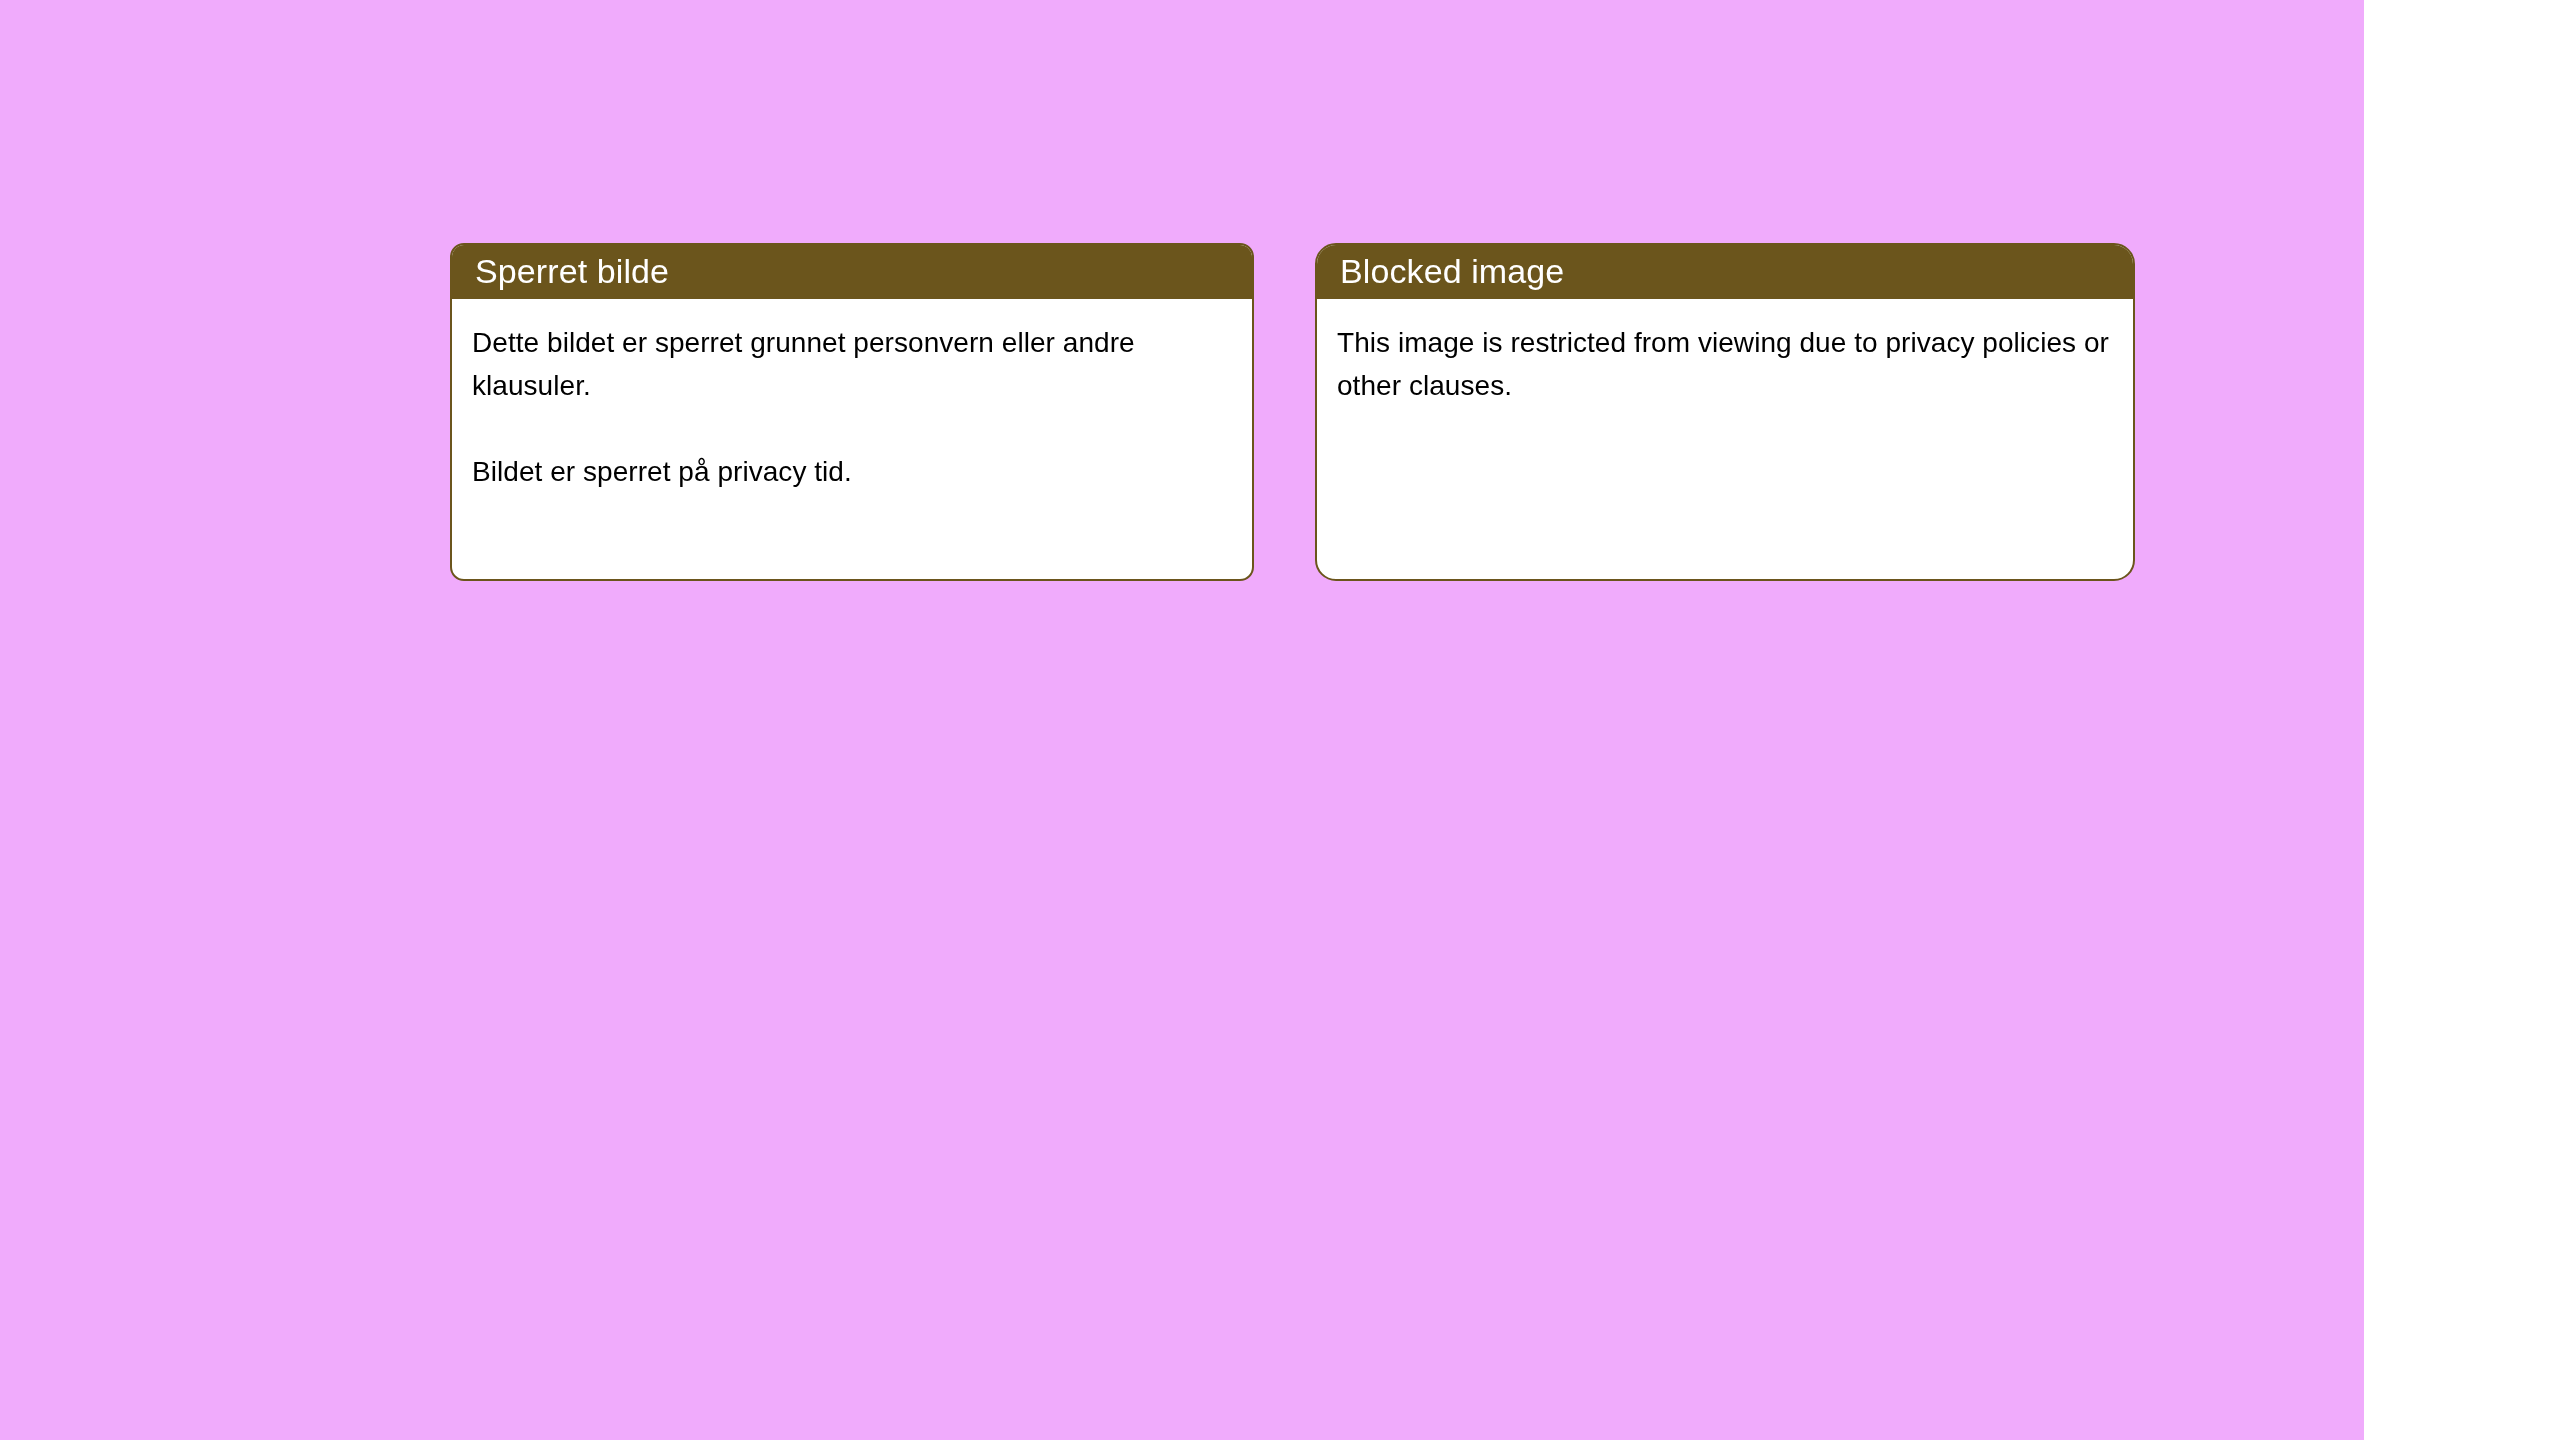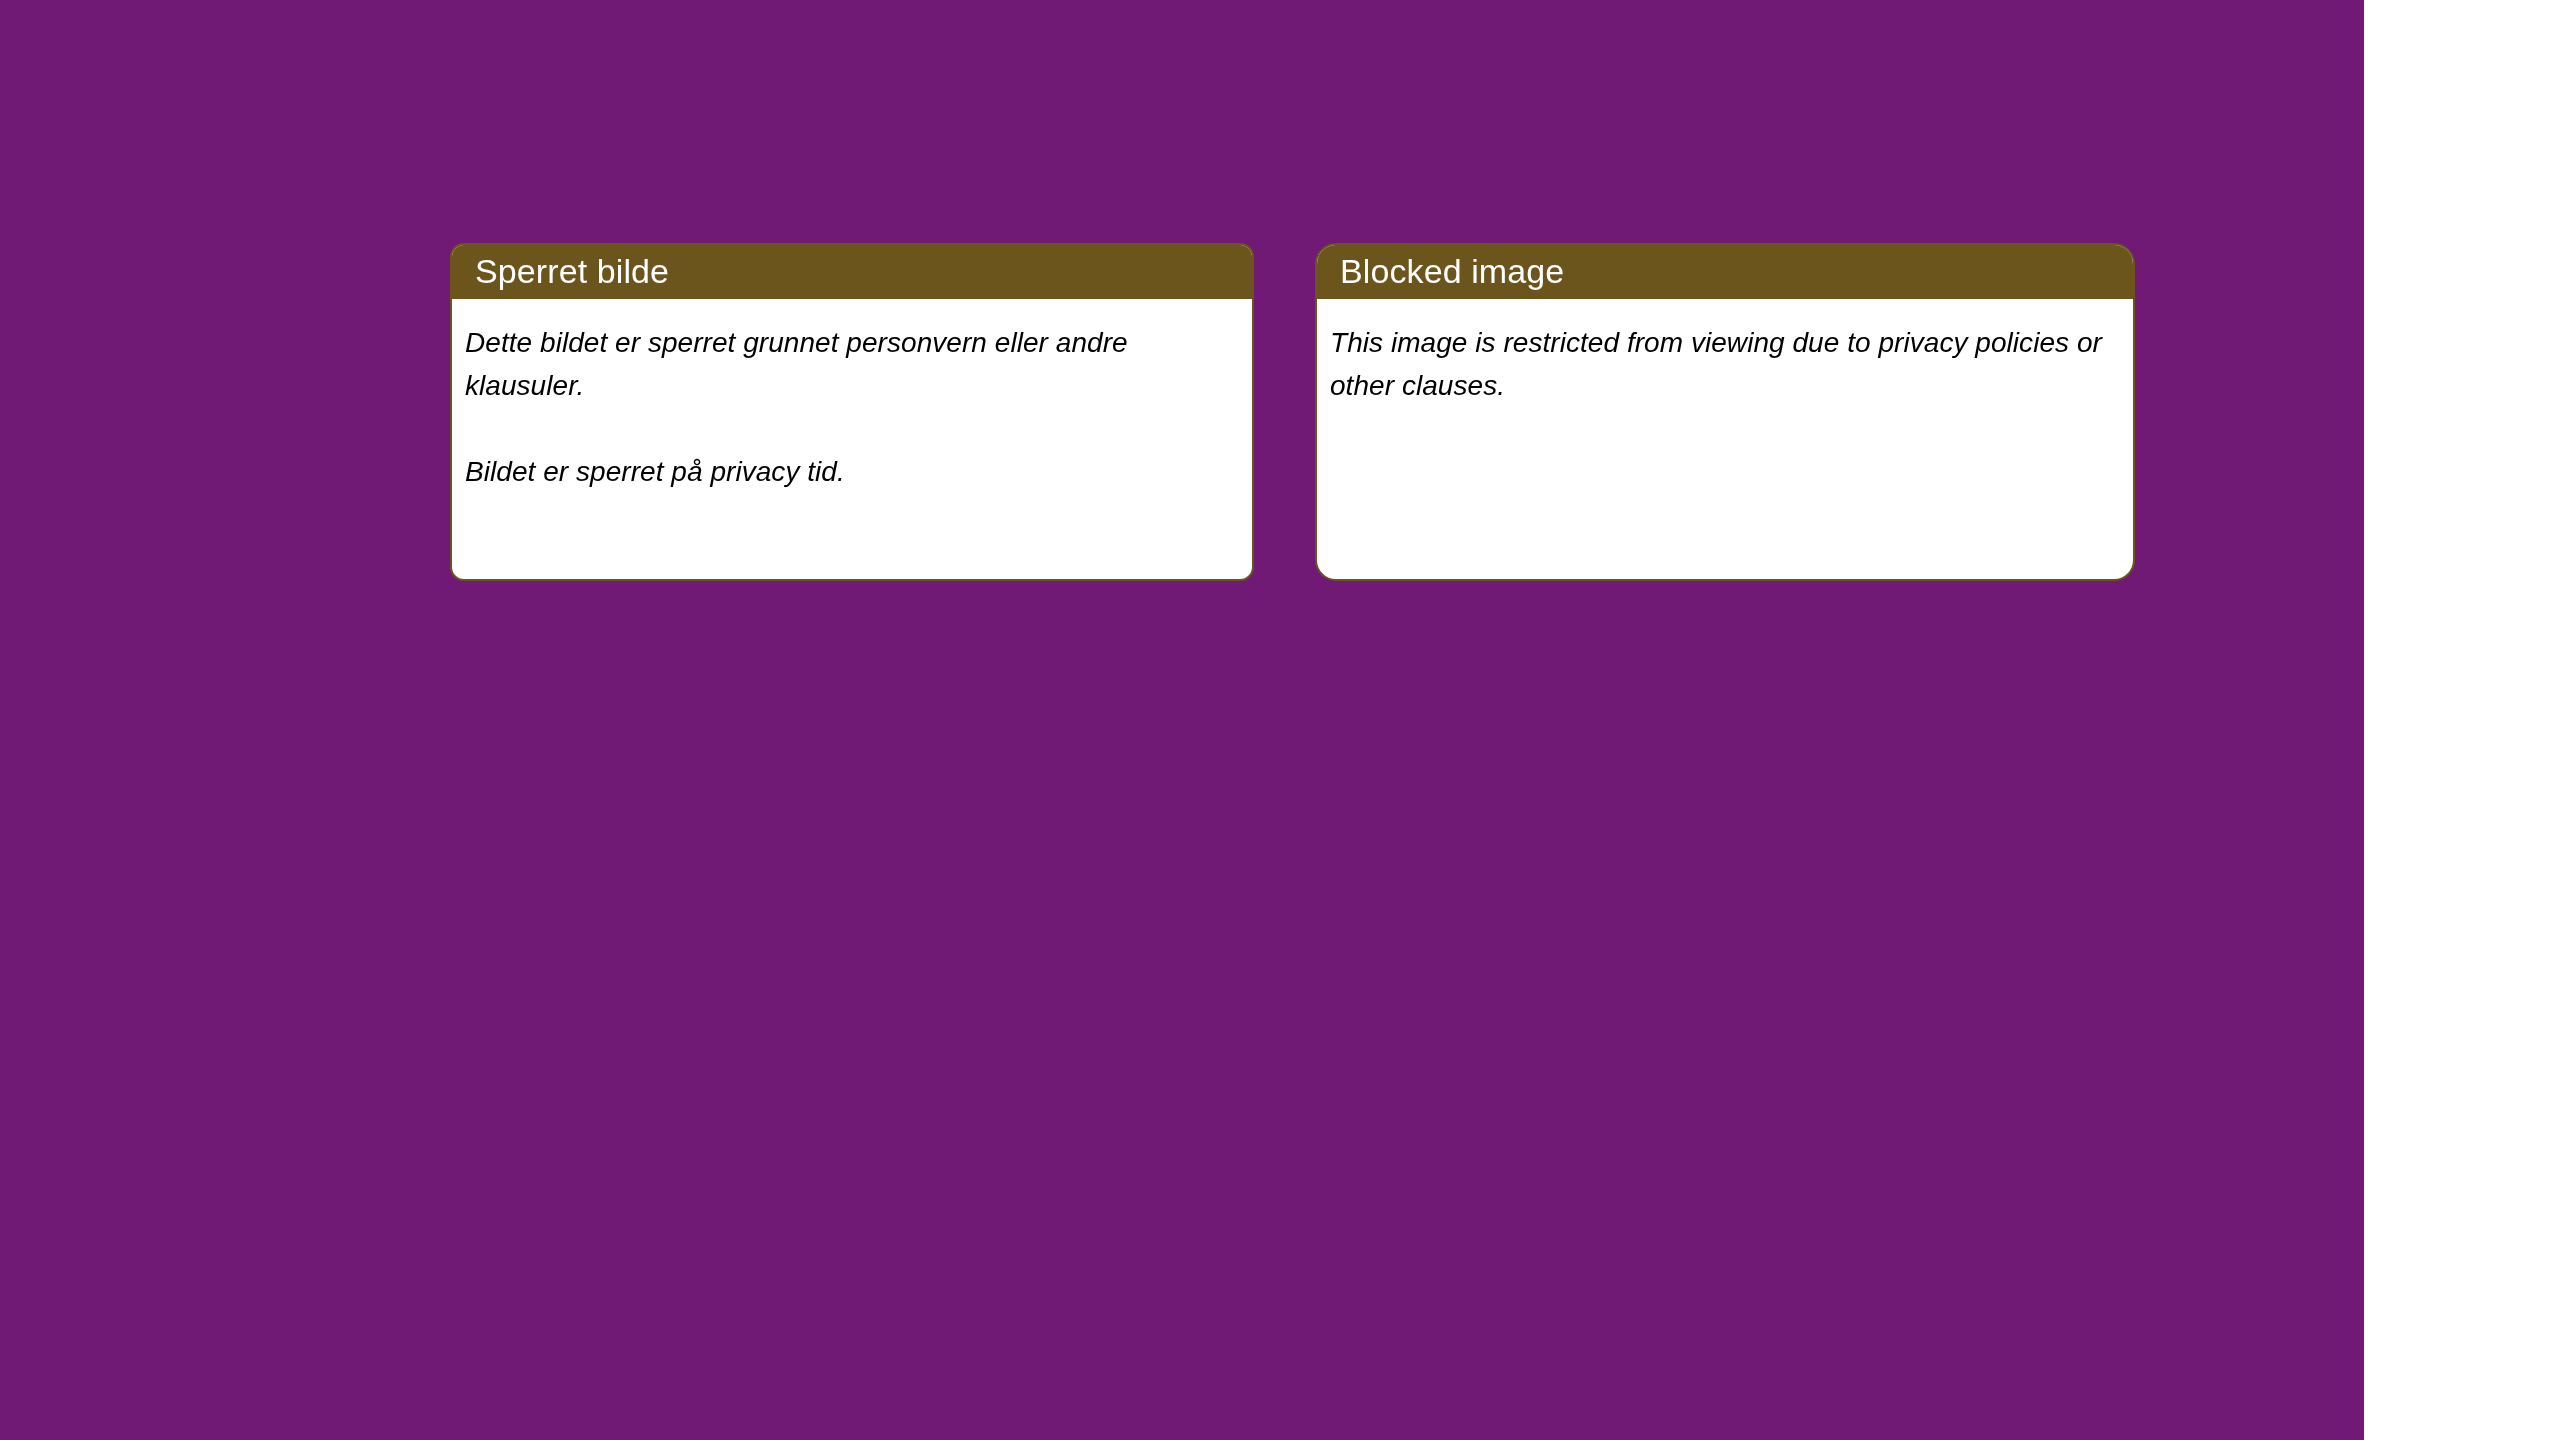--- a/index.html
+++ b/index.html
@@ -13,21 +13,21 @@
     height: 1440px;
     font-family: "Liberation Sans", "DejaVu Sans", sans-serif;
     -webkit-font-smoothing: antialiased;
     overflow: hidden;
   }
 
   #stage {
     position: relative;
     width: 2364px;
     height: 1440px;
-    background: #701a75;
+    background: #f0abfc;
   }
 
   .notice-card {
     position: absolute;
     box-sizing: border-box;
     background: #ffffff;
     border: 2px solid #6b551c;
     border-radius: 14px;
     overflow: hidden;
   }
@@ -63,23 +63,22 @@
     color: #ffffff;
     font-size: 34px;
     line-height: 38px;
     font-weight: 400;
     letter-spacing: 0.1px;
     white-space: nowrap;
   }
 
   .card-body {
     box-sizing: border-box;
-    padding: 22px 22px 0 13px;
+    padding: 22px 22px 0 20px;
     background: #ffffff;
-    font-style: italic;
   }
 
   .card-paragraph {
     margin: 0;
     color: #000000;
     font-size: 28px;
     line-height: 43px;
     font-weight: 400;
     letter-spacing: 0.05px;
   }

